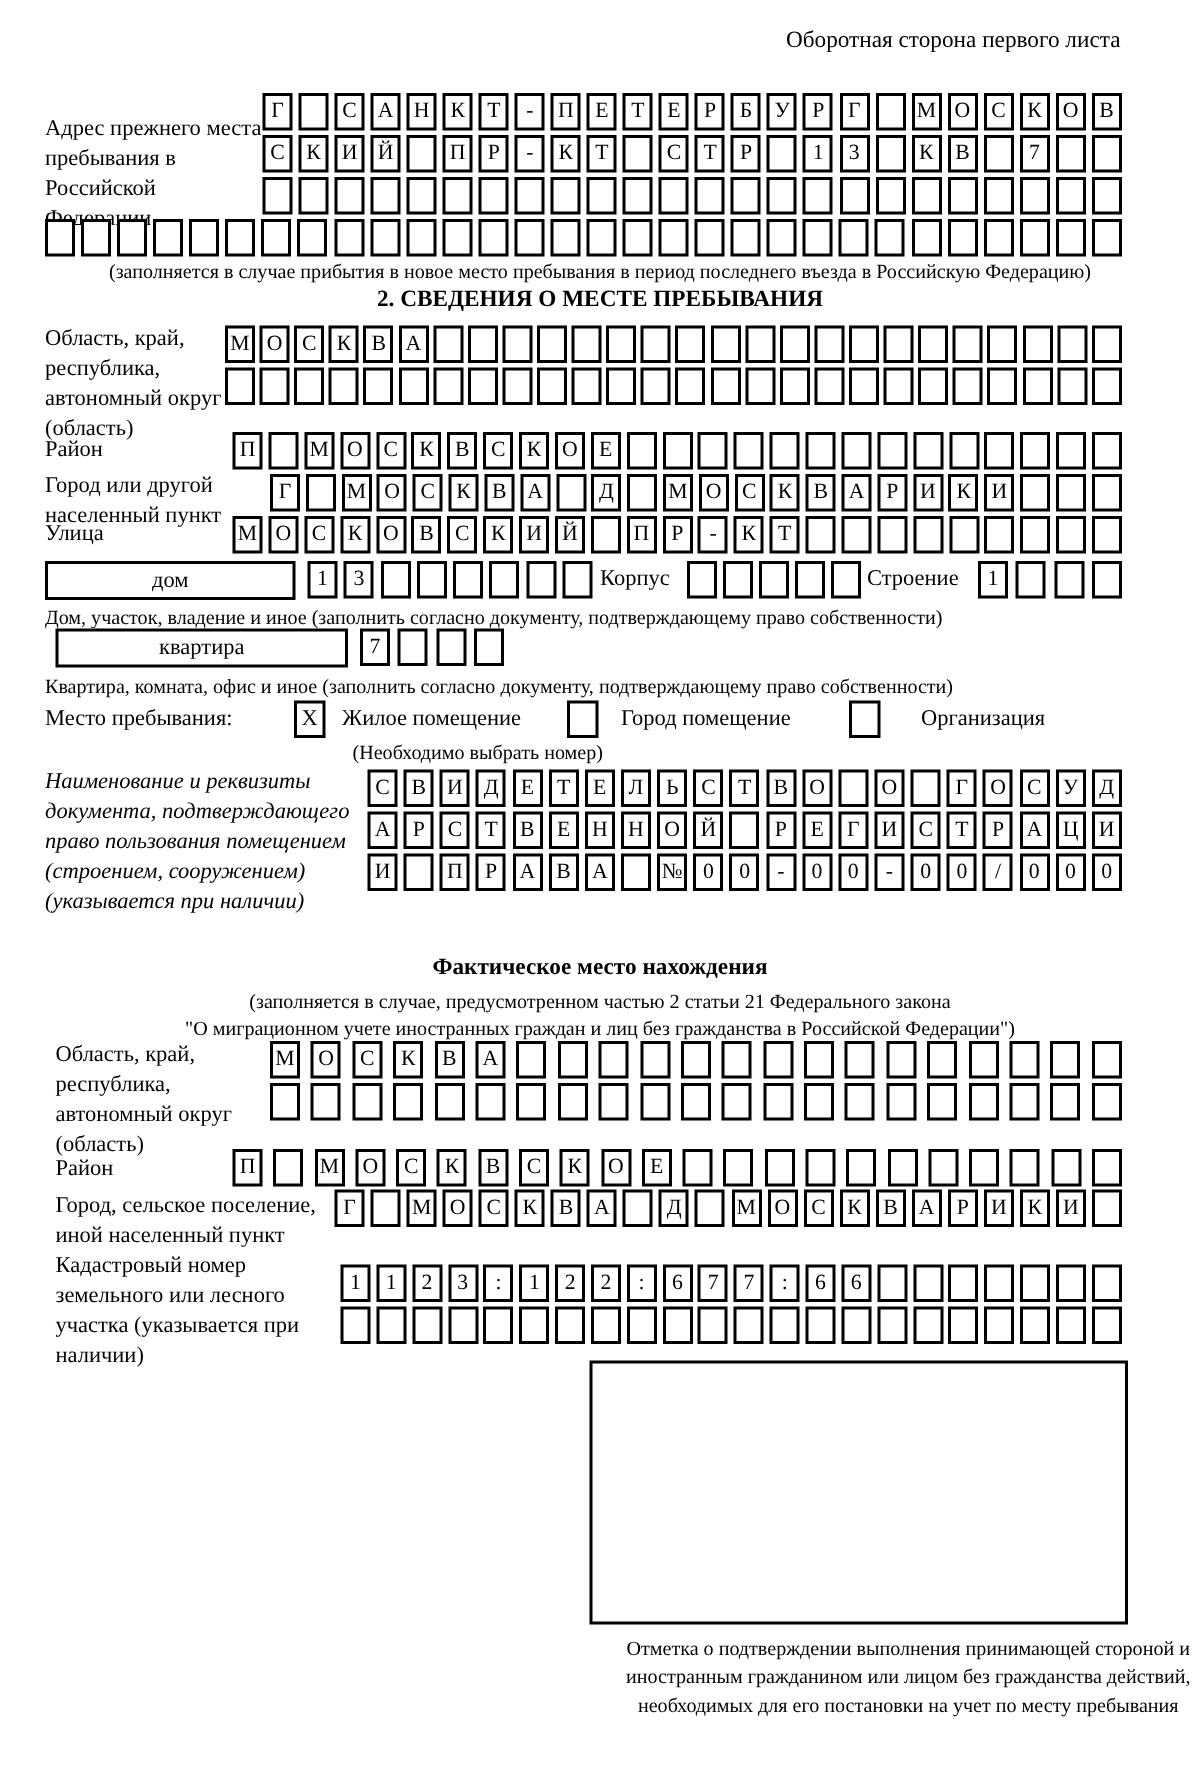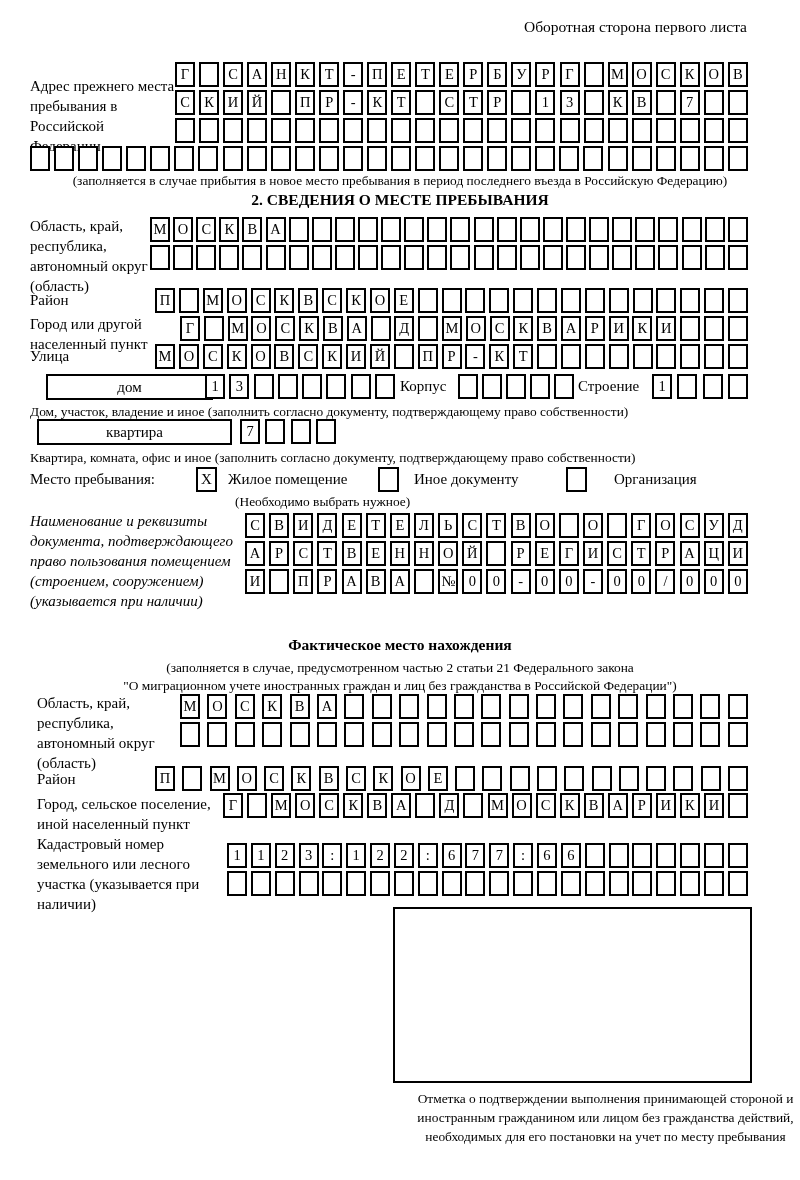--- a/index.html
+++ b/index.html
@@ -295,21 +295,21 @@
       <span class="cell"></span>
       <span class="cell"></span>
       <span class="cell"></span>
       <span class="cell"></span>
       <span class="cell"></span>
       <span class="cell"></span>
       <span class="cell"></span>
       <span class="cell"></span>
     </div>
 
-  <div class="widebox" style="left:30px;top:374px;width:167px;margin-left:16px;">дом</div>
+  <div class="widebox" style="left:30px;top:374px;width:167px;">дом</div>
   <div class="cells" style="left:205px;top:374px;width:190px;">
       <span class="cell">1</span>
       <span class="cell">3</span>
       <span class="cell"></span>
       <span class="cell"></span>
       <span class="cell"></span>
       <span class="cell"></span>
       <span class="cell"></span>
       <span class="cell"></span>
     </div>
@@ -336,24 +336,24 @@
       <span class="cell"></span>
       <span class="cell"></span>
       <span class="cell"></span>
     </div>
   <div class="cap" style="left:30px;top:449px;">Квартира, комната, офис и иное (заполнить согласно документу, подтверждающему право собственности)</div>
 
   <div class="inline-lbl" style="left:30px;top:467px;">Место пребывания:</div>
   <div class="cb" style="left:196px;top:467px;">X</div>
   <div class="inline-lbl" style="left:228px;top:467px;">Жилое помещение</div>
   <div class="cb" style="left:378px;top:467px;"></div>
-  <div class="inline-lbl" style="left:414px;top:467px;">Иное документу</div>
+  <div class="inline-lbl" style="left:414px;top:467px;">Город помещение</div>
   <div class="cb" style="left:566px;top:467px;"></div>
   <div class="inline-lbl" style="left:614px;top:467px;">Организация</div>
-  <div class="cap" style="left:235px;top:493px;">(Необходимо выбрать нужное)</div>
+  <div class="cap" style="left:235px;top:493px;">(Необходимо выбрать номер)</div>
 
   <div class="lbl" style="left:30px;top:511px;width:208px;font-style:italic;">Наименование и реквизиты документа, подтверждающего право пользования помещением (строением, сооружением) (указывается при наличии)</div>
   <div class="cells" style="left:245px;top:513px;width:503px;">
       <span class="cell">С</span>
       <span class="cell">В</span>
       <span class="cell">И</span>
       <span class="cell">Д</span>
       <span class="cell">Е</span>
       <span class="cell">Т</span>
       <span class="cell">Е</span>

